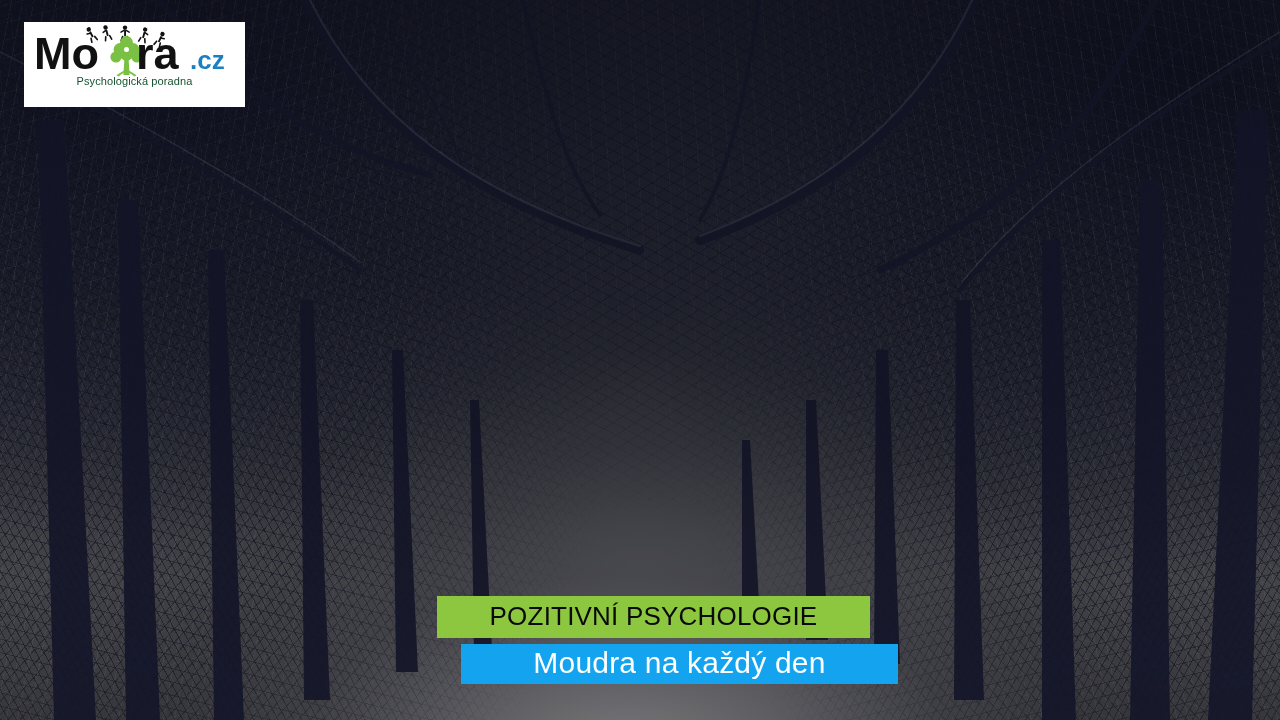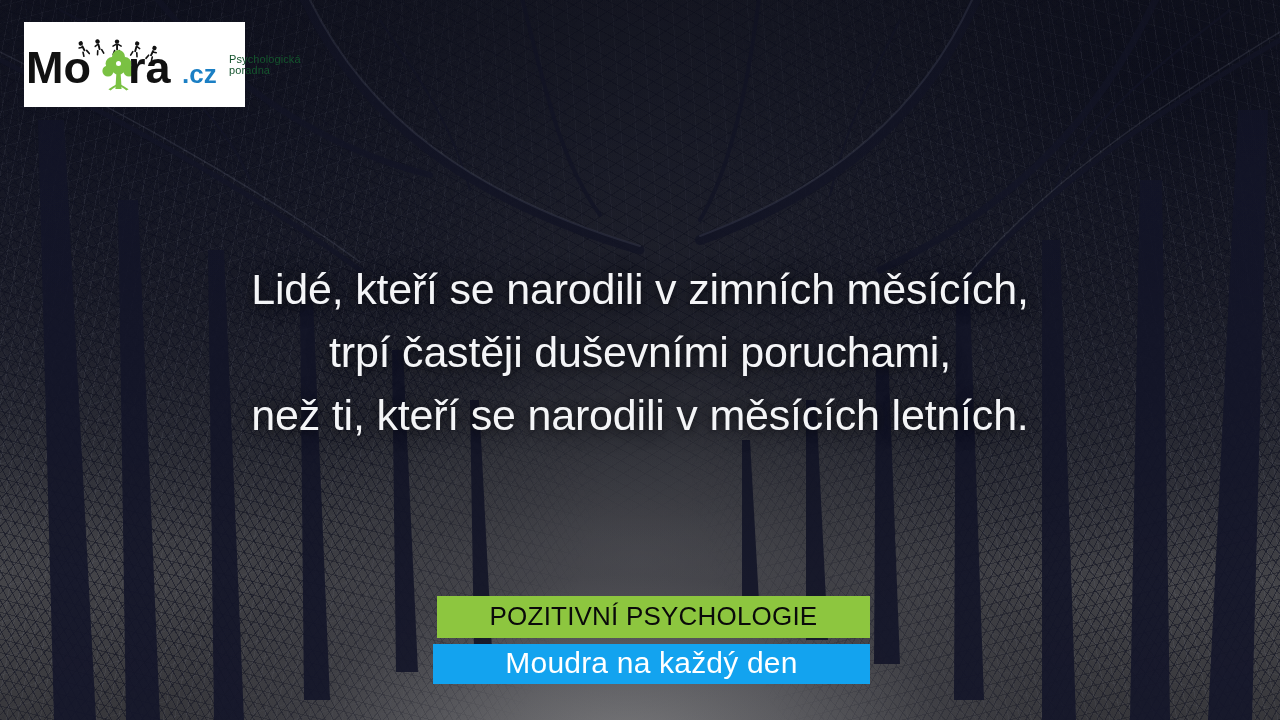--- a/index.html
+++ b/index.html
@@ -92,20 +92,21 @@
       linear-gradient(180deg, rgba(8,9,18,0.30) 0%, rgba(8,9,18,0.06) 26%, rgba(0,0,0,0) 50%);
   }
 
   
   #logo-box {
     position: absolute;
     left: 24px; top: 22px;
     width: 221px; height: 85px;
     background: #ffffff;
     display: flex;
+    flex-direction: column;
     align-items: center;
     justify-content: flex-start;
     box-sizing: border-box;
     padding-top: 3px;
   }
   .logo-wordmark {
     position: relative;
     width: 205px;
     height: 54px;
   }
@@ -163,20 +164,21 @@
   }
   #banner-tagline {
     margin-top: 6px;
     width: 437px;
     height: 40px;
     background: #13a3ef;
     color: #ffffff;
     font-size: 30px;
     letter-spacing: 0.2px;
     padding-bottom: 2px;
+    margin-left: 28px;
   }
 </style>
 </head>
 <body>
 
 <div id="stage">
 
   <div>
     <div class="bg-layer bg-base"></div>
     <div class="bg-layer bg-twigs-top"></div>
@@ -295,25 +297,20 @@
         </g>
 
         <text x="2" y="44" font-family="Liberation Sans, sans-serif" font-size="45" font-weight="700" fill="#111111">Mo</text>
         <text x="104" y="44" font-family="Liberation Sans, sans-serif" font-size="45" font-weight="700" fill="#111111">ra</text>
         <text x="158" y="44" font-family="Liberation Sans, sans-serif" font-size="26" font-weight="700" fill="#1b7fc4">.cz</text>
       </svg>
     </div>
     <div class="logo-tagline">Psychologická poradna</div>
   </div>
 
-  <div id="quote">
-    <span class="qline">Lidé, kteří se narodili v zimních měsících,</span>
-    <span class="qline">trpí častěji duševními poruchami,</span>
-    <span class="qline">než ti, kteří se narodili v měsících letních.</span>
-  </div>
 
   <div id="banners">
     <div class="banner" id="banner-category">
       <span>POZITIVNÍ PSYCHOLOGIE</span>
     </div>
     <div class="banner" id="banner-tagline">
       <span>Moudra na každý den</span>
     </div>
   </div>
 

